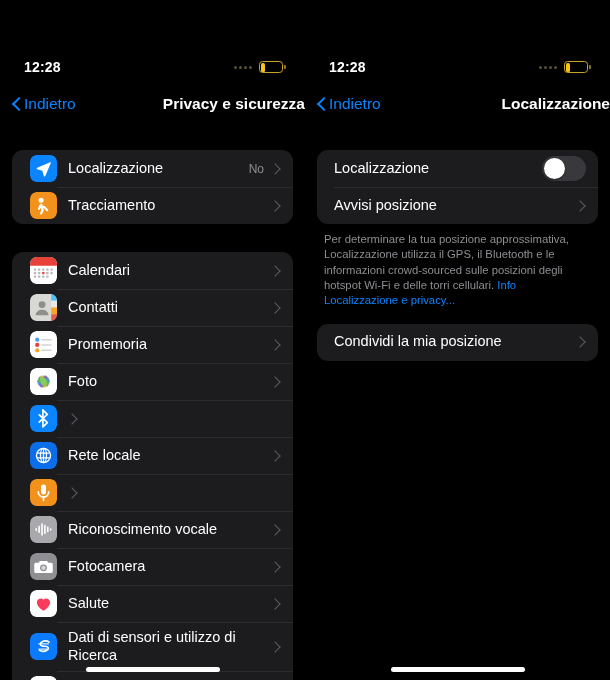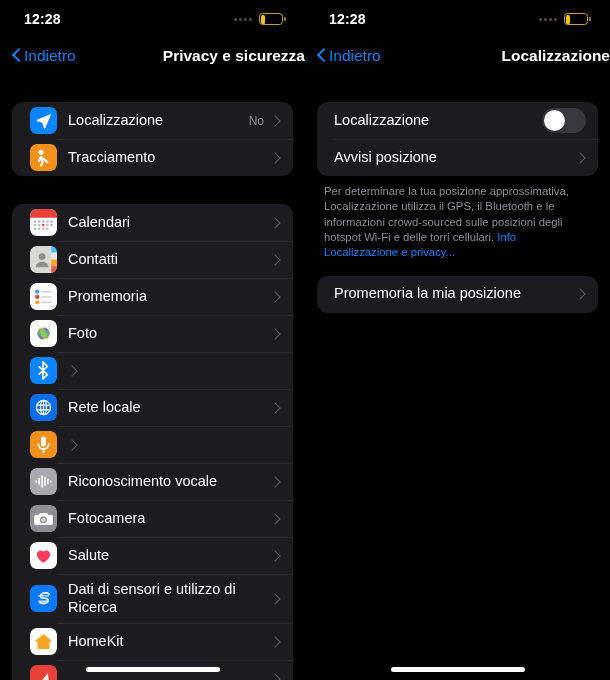--- a/index.html
+++ b/index.html
@@ -9,21 +9,21 @@
     -webkit-font-smoothing:antialiased; overflow:hidden;
   }
   .screens{ display:flex; width:610px; height:680px; }
   .phone{ width:305px; height:680px; position:relative; background:#000; overflow:hidden; }
   .phone.left{ }
   .phone.right{ }
 
   
   .statusbar{
     height:38px; display:flex; align-items:center;
-    justify-content:space-between; padding:0 22px 0 24px;
+    justify-content:space-between; padding:0 22px 0 24px;margin-top:48px;
   }
   .status-time{ font-size:14px; font-weight:bold; color:#fff; letter-spacing:.2px; }
   .status-right{ display:flex; align-items:center; gap:5px; }
   .sig-dots{ display:flex; gap:2px; align-items:center; margin-right:2px; }
   .sig-dots i{ width:3px; height:3px; border-radius:50%; background:#5a5038; display:block; }
   .batt{ position:relative; width:24px; height:12px; }
   .batt .shell{
     position:absolute; inset:0; border:1px solid #c8a22a; border-radius:3.5px;
   }
   .batt .tip{
@@ -33,21 +33,21 @@
   .batt .fill{
     position:absolute; left:1.5px; top:1.5px; bottom:1.5px; width:4px;
     background:#f5c518; border-radius:1.5px;
   }
 
   
   .navbar{
     height:36px; display:flex; align-items:center; position:relative; padding:0 10px;
   }
   .back{
-    display:flex; align-items:flex-start; gap:3px; color:#0a84ff;
+    display:flex; align-items:center; gap:3px; color:#0a84ff;
     font-size:15.5px; cursor:pointer; padding-left:2px;
   }
   .back .chev{
     width:9px; height:16px; position:relative; flex:none;
   }
   .back .chev:before{
     content:""; position:absolute; left:2px; top:2.5px;
     width:8px; height:8px; border-left:2.1px solid #0a84ff; border-bottom:2.1px solid #0a84ff;
     transform:rotate(45deg);
   }
@@ -426,21 +426,21 @@
     </div>
 
     <div class="footnote">
       <span>Per determinare la tua posizione approssimativa, Localizzazione utilizza il GPS, il Bluetooth e le informazioni crowd-sourced sulle posizioni degli hotspot Wi-Fi e delle torri cellulari. </span><a href="#">Info Localizzazione e privacy...</a>
     </div>
 
     <div class="gap"></div>
 
     <div class="card">
       <div class="prow">
-        <span class="label">Promemoria la mia posizione</span>
+        <span class="label">Condividi la mia posizione</span>
         <span class="chev-r"></span>
       </div>
     </div>
 
     <div class="home-ind"></div>
   </div>
 
 </div>
 
 </body></html>

